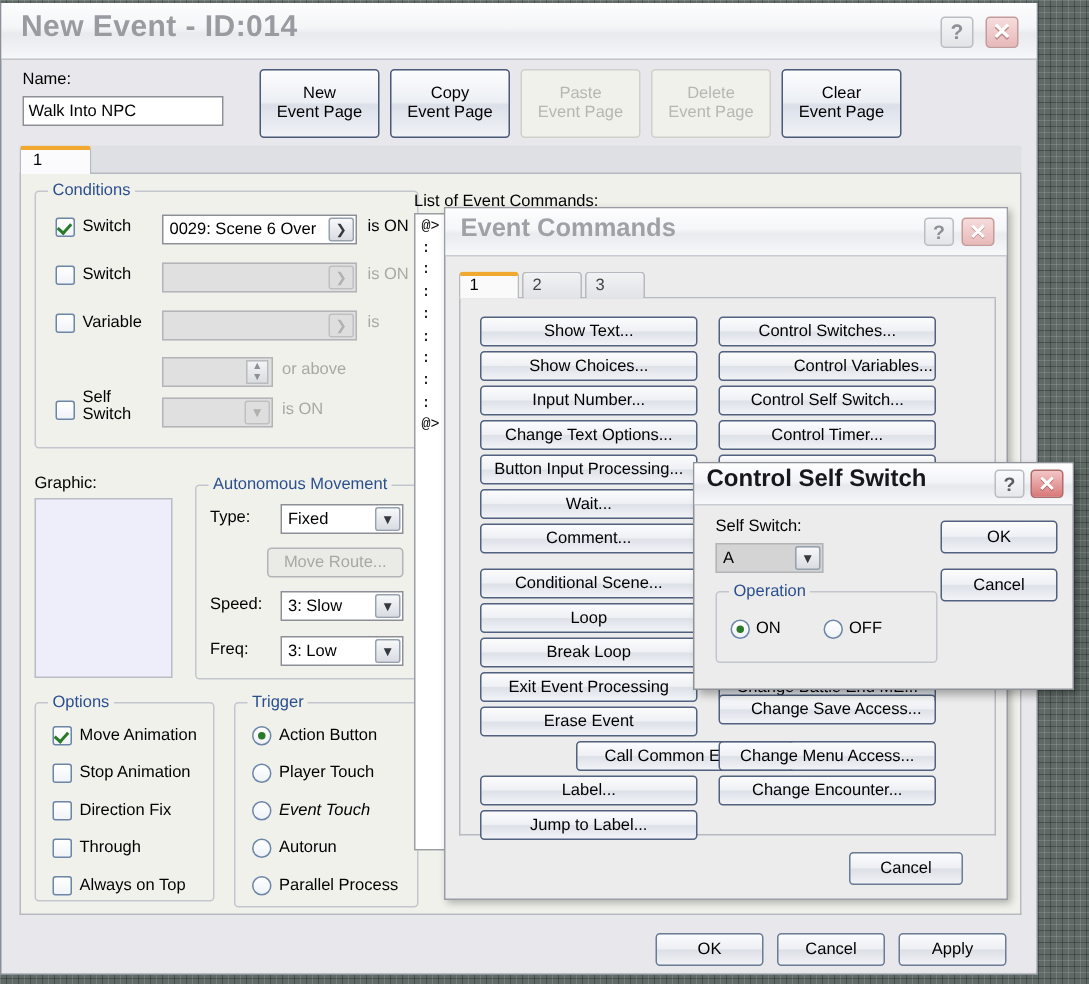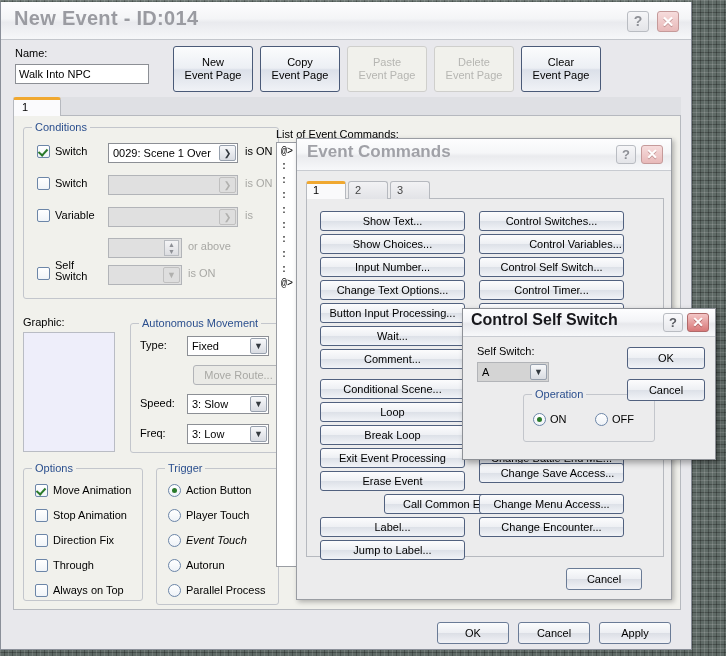--- a/index.html
+++ b/index.html
@@ -501,21 +501,21 @@
   </div>
 
   <div id="page-panel">
 
     <div class="groupbox" style="left:9px; top:11px; width:256px; height:172px;">
       <div class="grouptitle">Conditions</div>
 
       <div class="cbox checked" style="left:13px; top:17px;"></div>
       <div class="plainlabel" style="left:31px; top:17px;">Switch</div>
       <div class="combo" style="left:84px; top:15px; width:130px;">
-        <span>0029: Scene 1 Over</span>
+        <span>0029: Scene 6 Over</span>
         <div class="arrowbtn">❯</div>
       </div>
       <div class="plainlabel" style="left:221px; top:17px;">is ON</div>
 
       <div class="cbox" style="left:13px; top:49px;"></div>
       <div class="plainlabel" style="left:31px; top:49px;">Switch</div>
       <div class="combo dim" style="left:84px; top:47px; width:130px;">
         <span></span>
         <div class="arrowbtn dim">❯</div>
       </div>
@@ -550,21 +550,21 @@
 
     <div class="groupbox" style="left:116px; top:207px; width:149px; height:130px;">
       <div class="grouptitle">Autonomous Movement</div>
 
       <div class="plainlabel" style="left:9px; top:15px;">Type:</div>
       <div class="combo" style="left:56px; top:12px; width:82px;">
         <span>Fixed</span>
         <div class="arrowbtn">▼</div>
       </div>
 
-      <div class="combo dim" style="left:62px; top:41px; width:91px; text-align:center; padding-left:0; padding-top:3px; border-radius:3px; background:#eaeae6;">
+      <div class="combo dim" style="left:47px; top:41px; width:91px; text-align:center; padding-left:0; padding-top:3px; border-radius:3px; background:#eaeae6;">
         <span>Move Route...</span>
       </div>
 
       <div class="plainlabel" style="left:9px; top:73px;">Speed:</div>
       <div class="combo" style="left:56px; top:70px; width:82px;">
         <span>3: Slow</span>
         <div class="arrowbtn">▼</div>
       </div>
 
       <div class="plainlabel" style="left:9px; top:103px;">Freq:</div>
@@ -688,21 +688,21 @@
     <div id="css-help">?</div>
     <div id="css-close">✕</div>
   </div>
 
   <div class="plainlabel" style="left:14px; top:36px;">Self Switch:</div>
   <div class="combo dim" style="left:14px; top:53px; width:72px; background:#d4d4d4; color:#000;">
     <span>A</span>
     <div class="arrowbtn">▼</div>
   </div>
 
-  <div class="groupbox" style="left:14px; top:85px; width:132px; height:48px; border-color:#c3c6cc;margin-left:46px;">
+  <div class="groupbox" style="left:14px; top:85px; width:148px; height:48px; border-color:#c3c6cc;">
     <div class="grouptitle" style="background:#ececed;">Operation</div>
     <div class="radio checked" style="left:9px; top:18px;"></div>
     <div class="plainlabel" style="left:26px; top:18px;">ON</div>
     <div class="radio" style="left:71px; top:18px;"></div>
     <div class="plainlabel" style="left:88px; top:18px;">OFF</div>
   </div>
 
   <div class="dlgbtn" id="css-ok">OK</div>
   <div class="dlgbtn" id="css-cancel">Cancel</div>
 </div>

